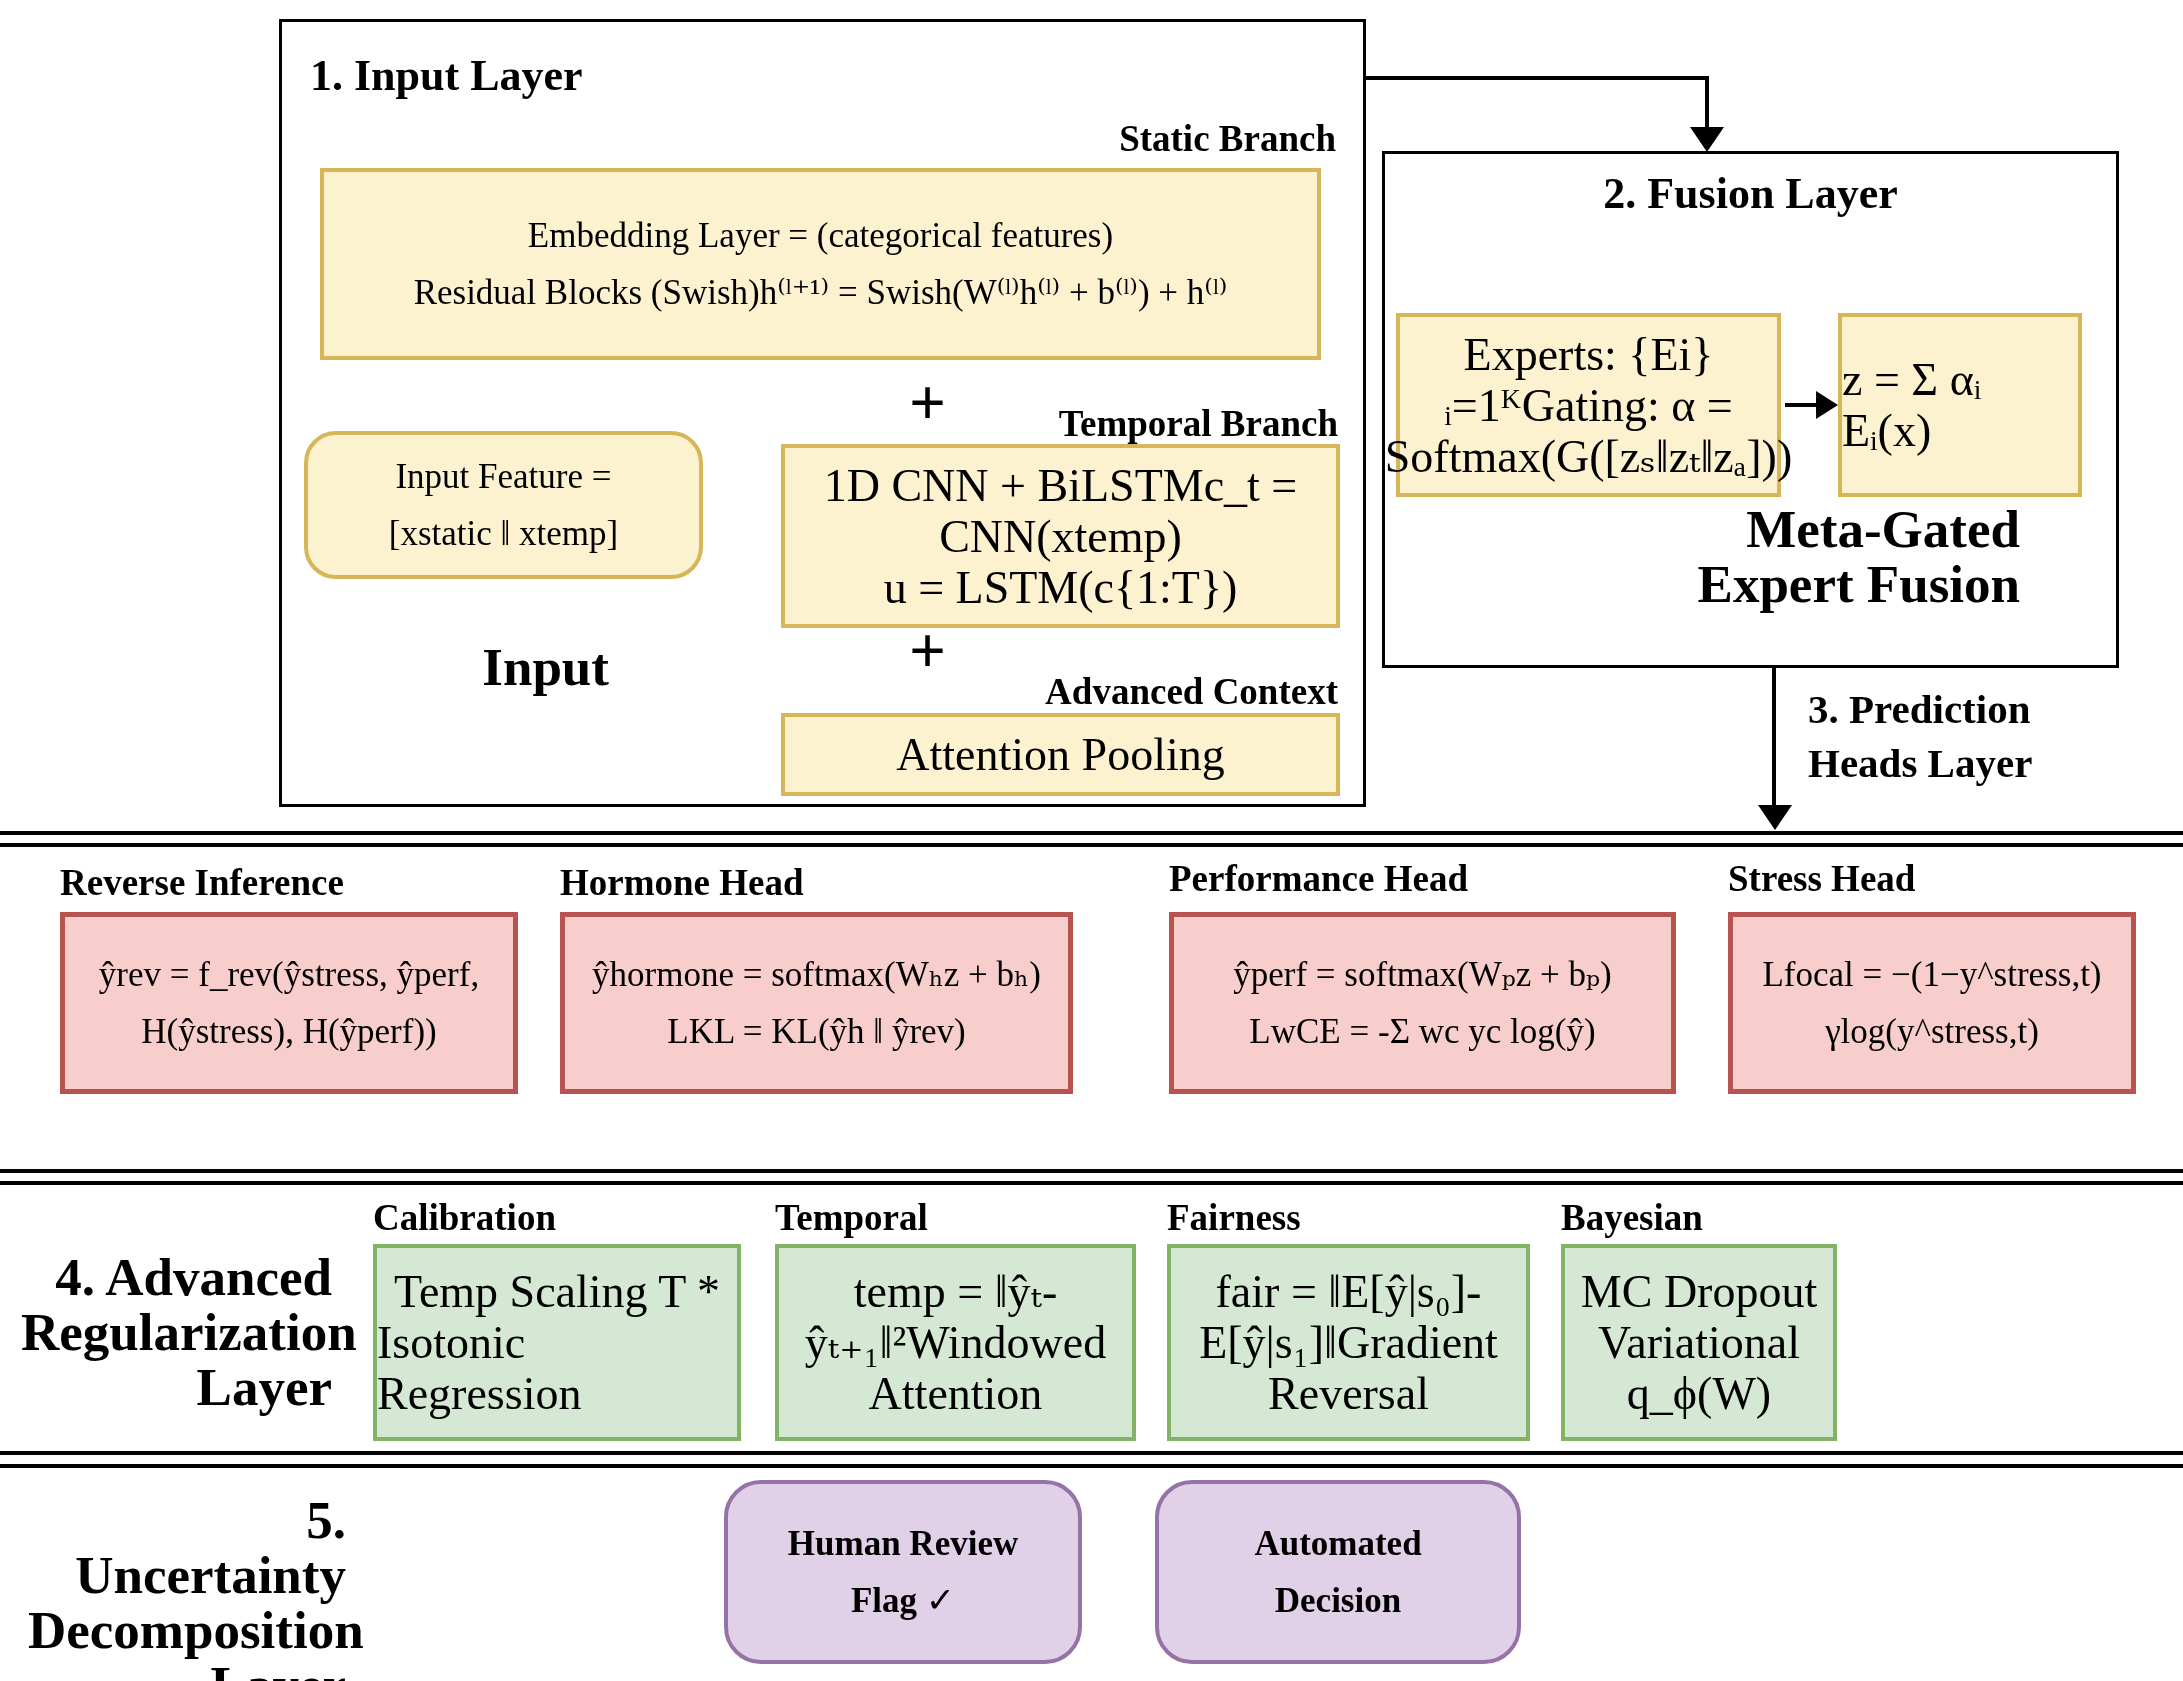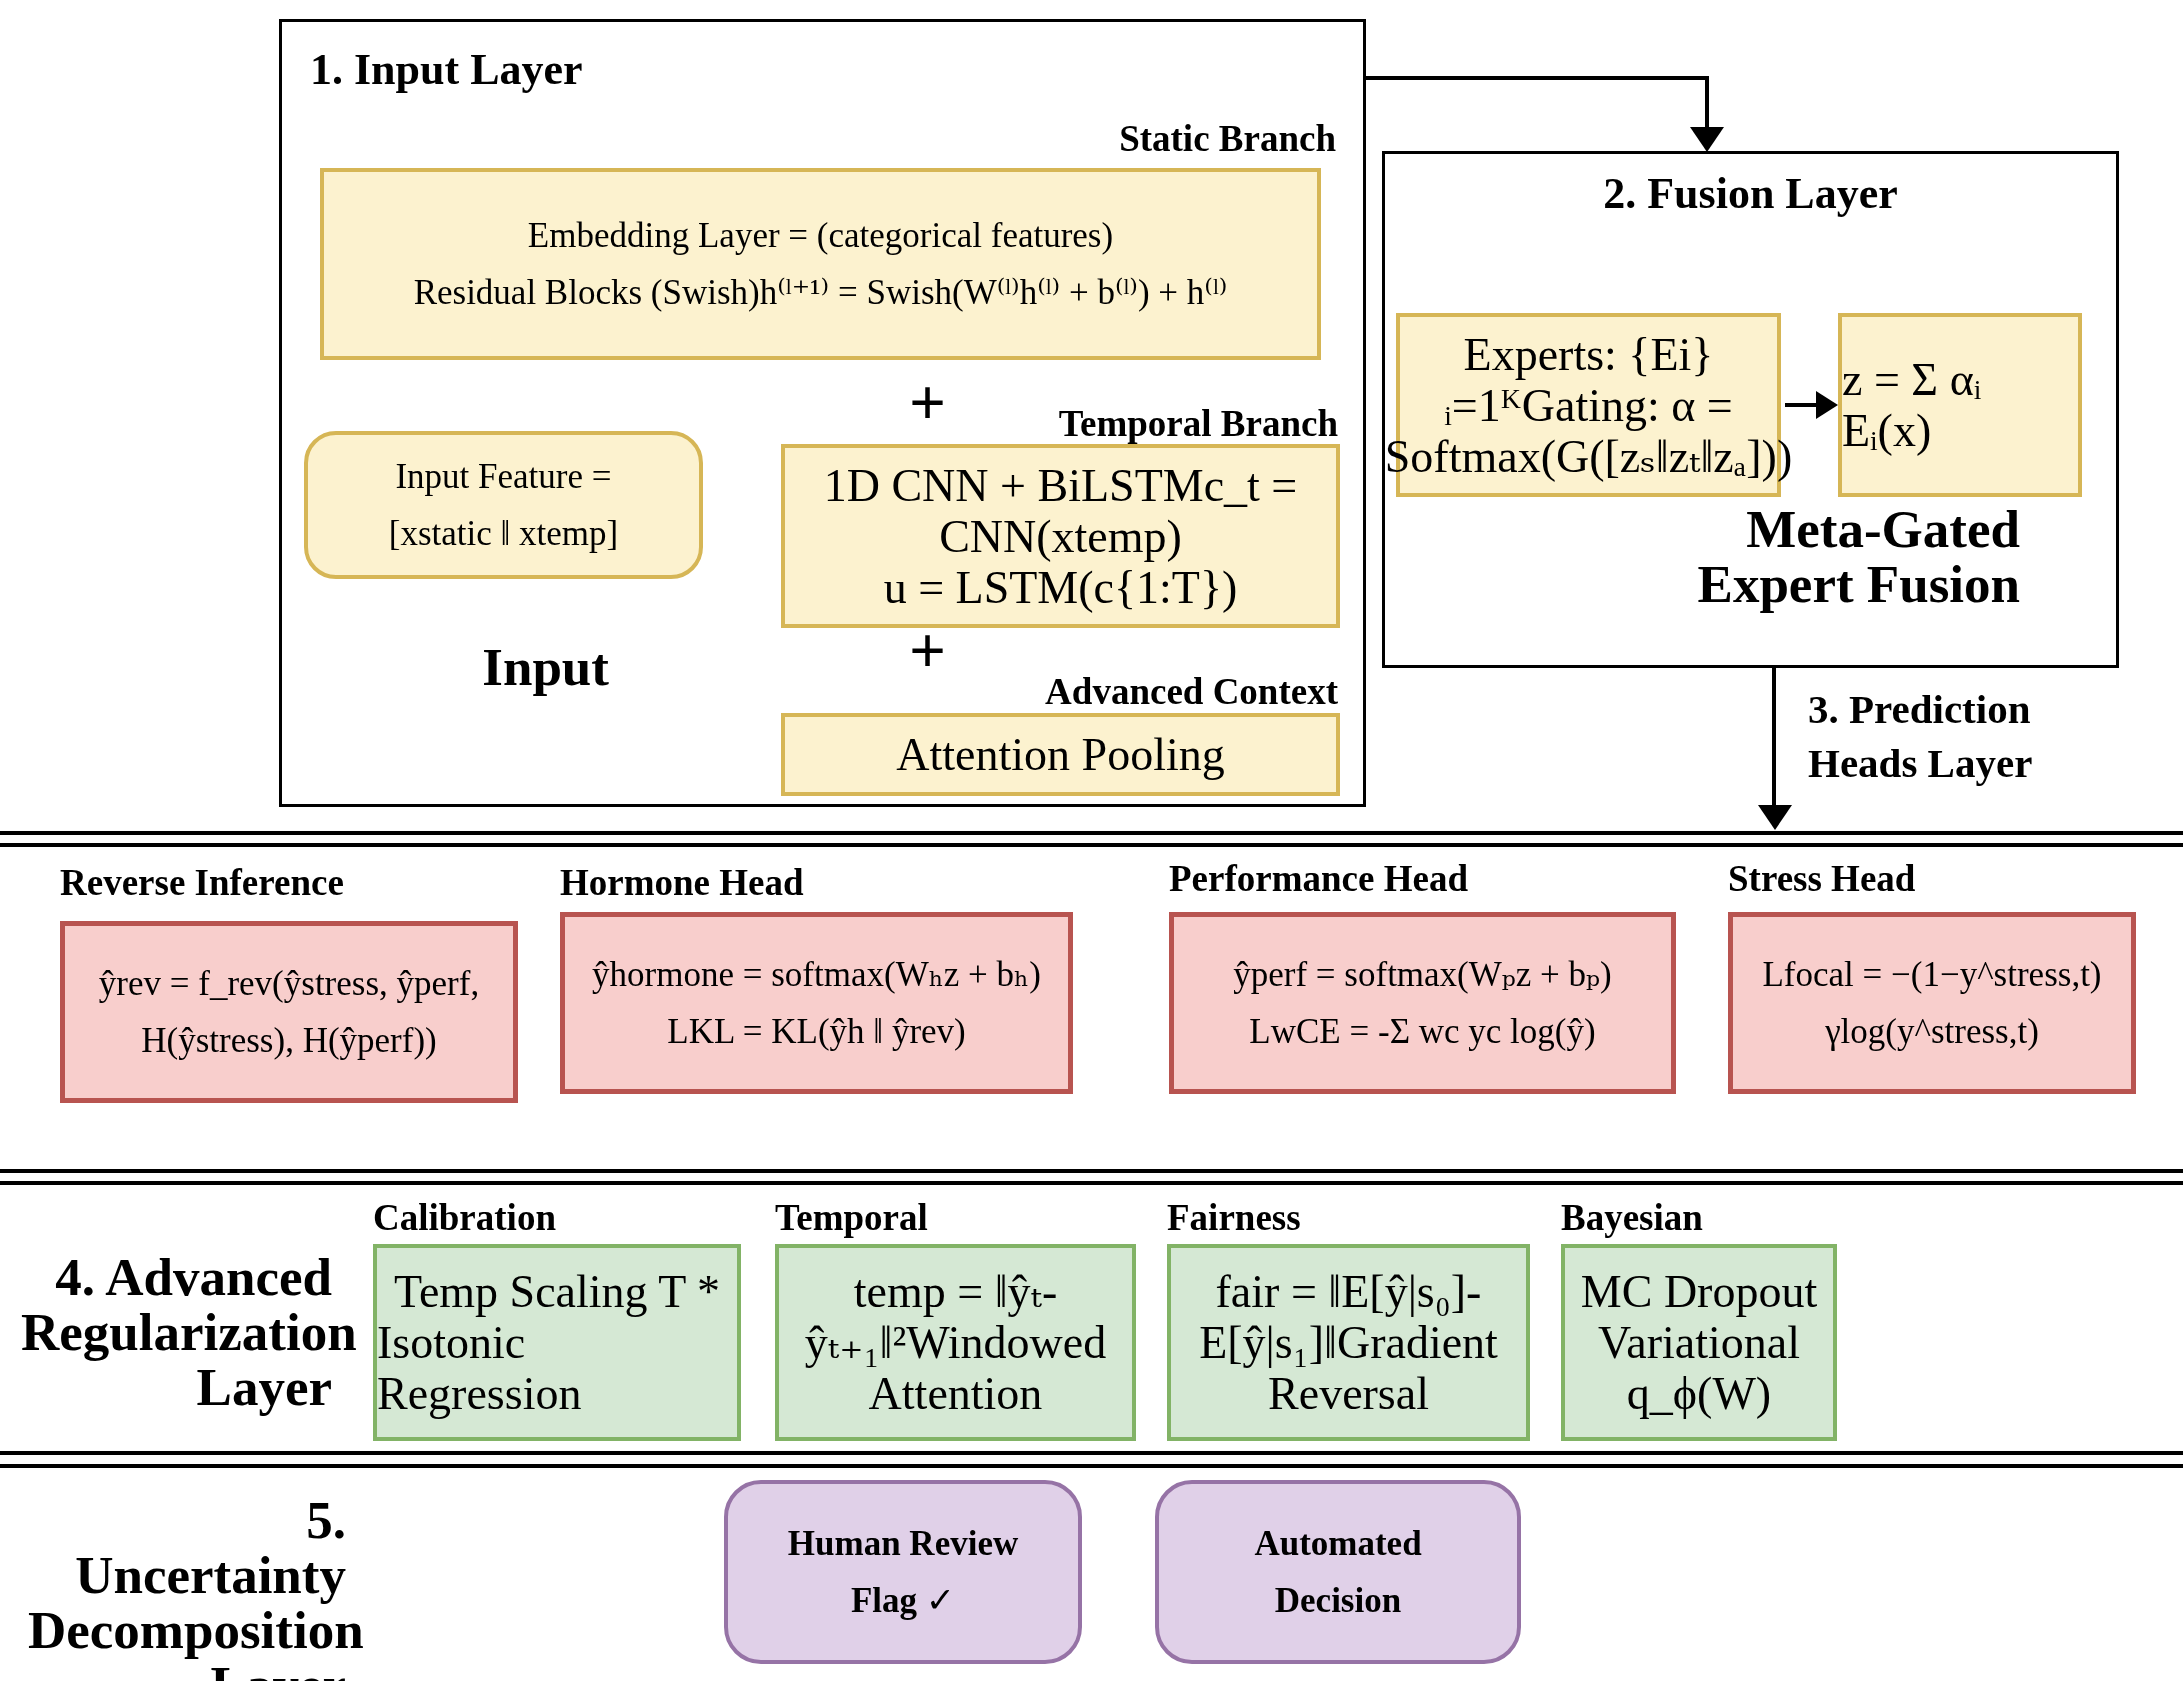--- a/index.html
+++ b/index.html
@@ -28,21 +28,21 @@
             border-right:17px solid transparent;border-top:25.5px solid #000;}
   .arr-right{position:absolute;width:0;height:0;border-top:14px solid transparent;
              border-bottom:14px solid transparent;border-left:22.6px solid #000;}
   .boldtxt{font-weight:bold;}
 </style>
 </head>
 <body>
 
 <div class="frame" style="left:279px;top:19px;width:1087px;height:788px;"></div>
 
-<div class="title" style="left:310px;top:44px;">1. Input Layer</div>
+<div class="title" style="left:310px;top:50px;">1. Input Layer</div>
 
 <div class="hdr-r" style="left:1018px;top:117px;width:318px;">Static Branch</div>
 
 <div class="cbox yellow body50" style="left:320px;top:168px;width:1001px;height:192px;">
   <div>Embedding Layer = (categorical features)</div>
   <div>Residual Blocks (Swish)h⁽ˡ⁺¹⁾ = Swish(W⁽ˡ⁾h⁽ˡ⁾ + b⁽ˡ⁾) + h⁽ˡ⁾</div>
 </div>
 
 <div class="plus" style="left:909px;top:371px;">+</div>
 
@@ -104,21 +104,21 @@
 </div>
 
 <div class="sep" style="top:831px;"></div>
 <div class="sep" style="top:843px;"></div>
 
 <div class="hdr" style="left:60px;top:861px;width:458px;">Reverse Inference</div>
 <div class="hdr" style="left:560px;top:861px;width:513px;">Hormone Head</div>
 <div class="hdr" style="left:1169px;top:857px;width:507px;">Performance Head</div>
 <div class="hdr" style="left:1728px;top:857px;width:408px;">Stress Head</div>
 
-<div class="cbox red body50" style="left:60px;top:912px;width:458px;height:182px;margin-top:9px;">
+<div class="cbox red body50" style="left:60px;top:912px;width:458px;height:182px;">
   <div>ŷrev = f_rev(ŷstress, ŷperf,</div>
   <div>H(ŷstress), H(ŷperf))</div>
 </div>
 
 <div class="cbox red body50" style="left:560px;top:912px;width:513px;height:182px;">
   <div>ŷhormone = softmax(Wₕz + bₕ)</div>
   <div>LKL = KL(ŷh ‖ ŷrev)</div>
 </div>
 
 <div class="cbox red body50" style="left:1169px;top:912px;width:507px;height:182px;">

